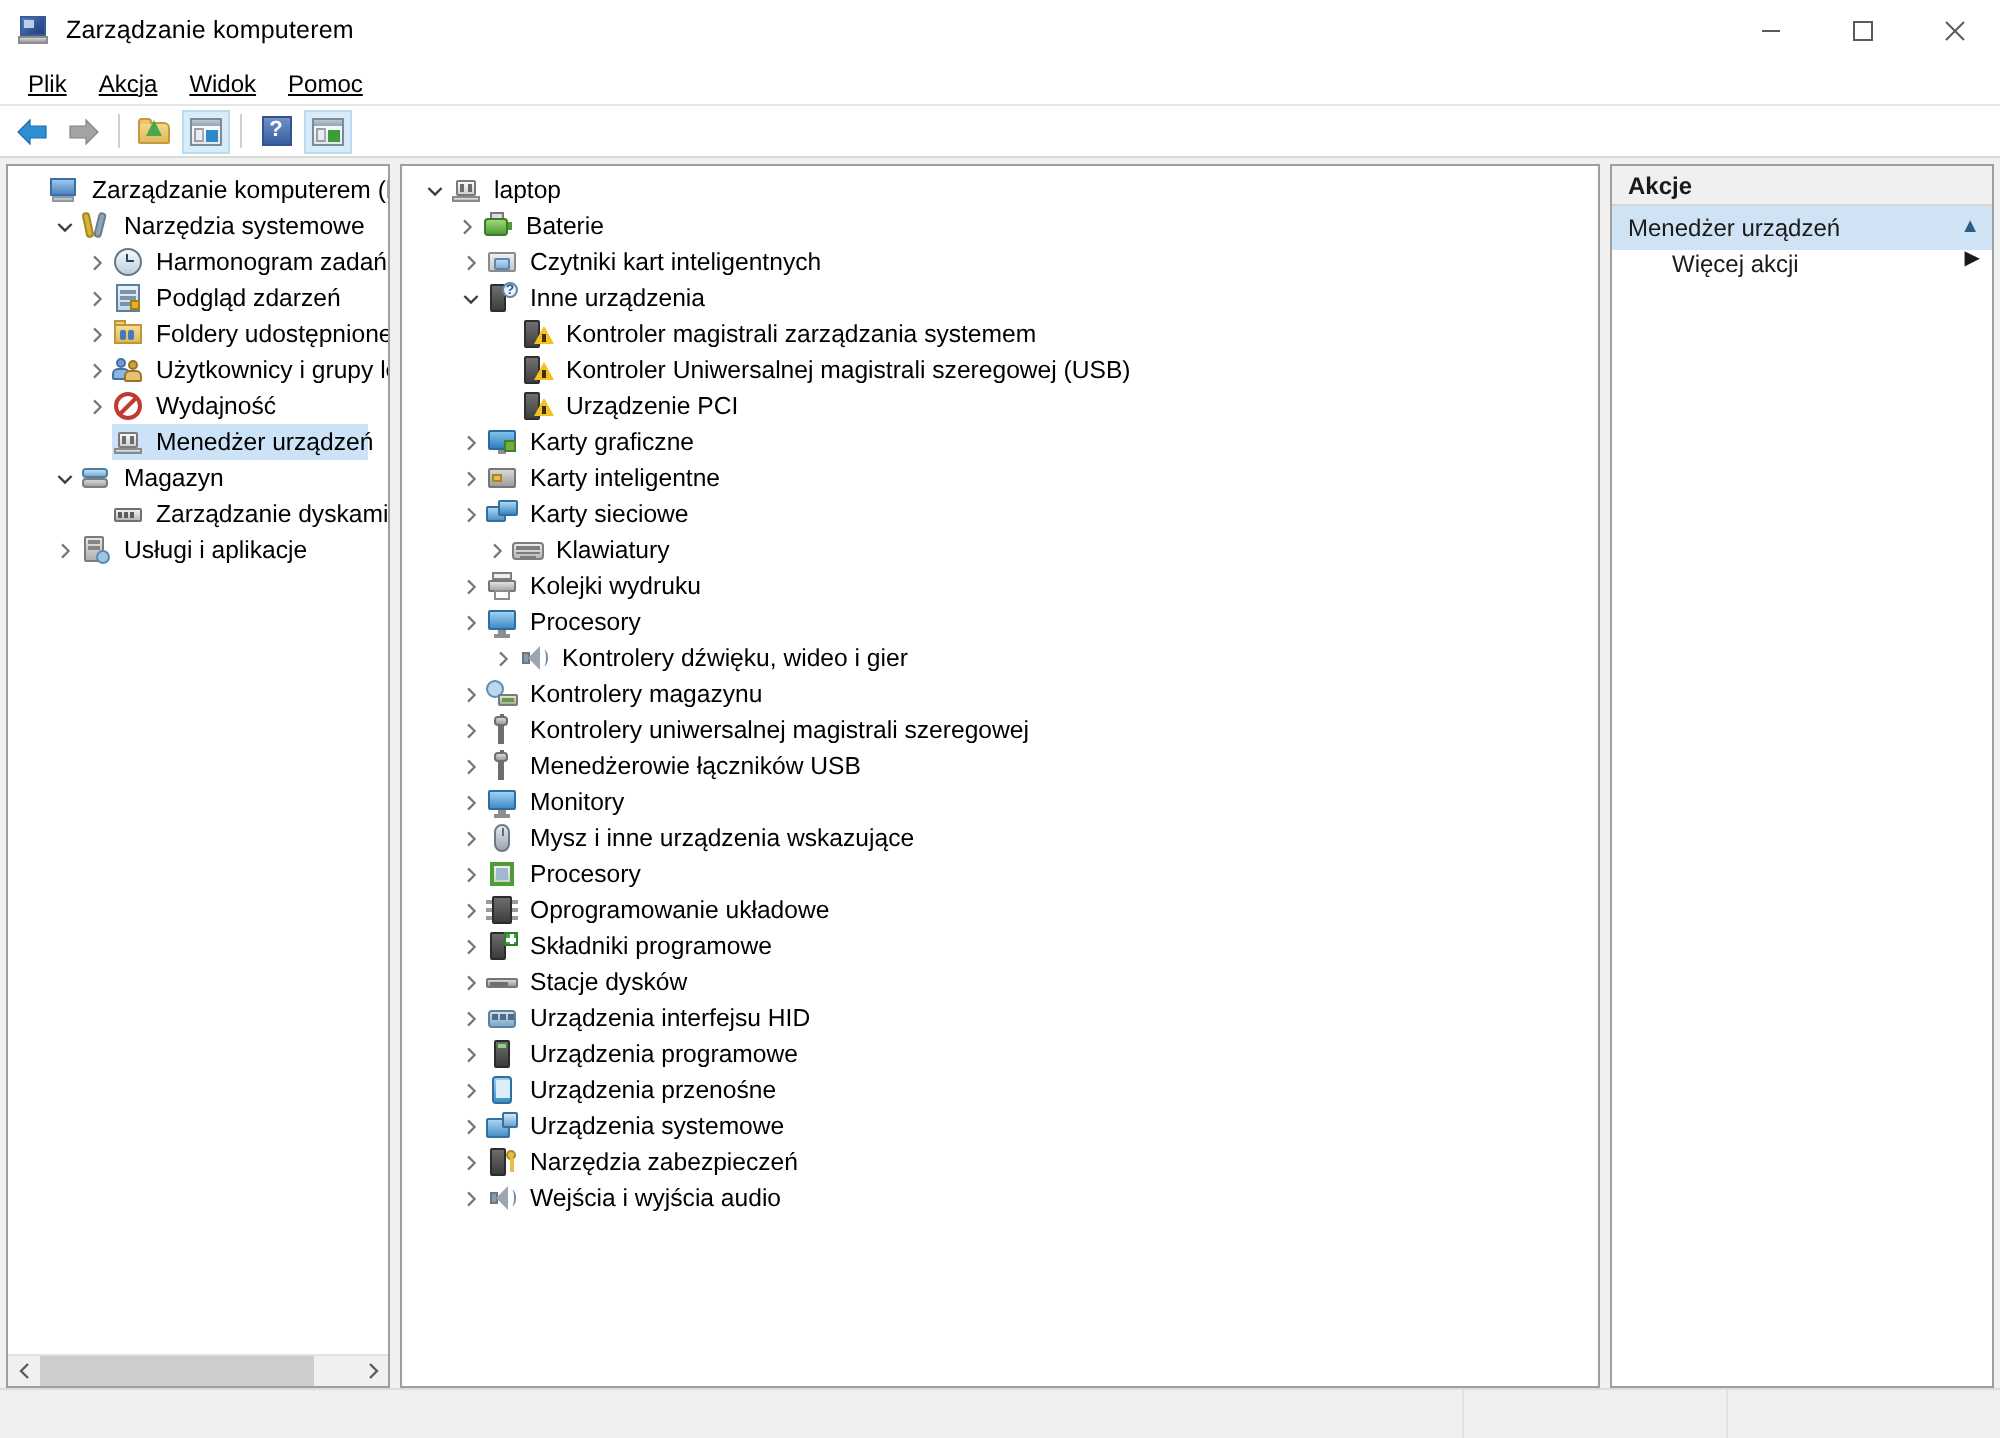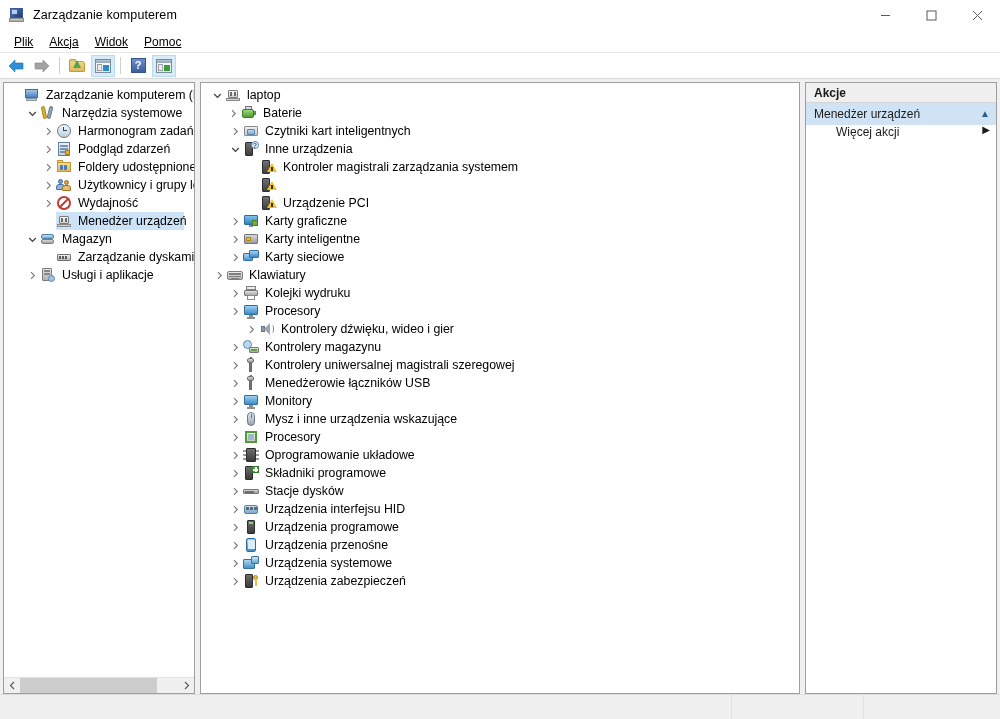--- a/index.html
+++ b/index.html
@@ -844,20 +844,21 @@
             </span>
             <span class="txt">Kontroler magistrali zarządzania systemem</span>
           </div>
           <div class="row" style="padding-left:44px">
             <span class="expander"></span>
             <span class="ico ic-warn">
               <span class="i t"></span>
               <span class="i tri"></span>
               <span class="i ex"></span>
             </span>
+            <span class="txt">Kontroler Uniwersalnej magistrali szeregowej (USB)</span>
           </div>
           <div class="row" style="padding-left:44px">
             <span class="expander"></span>
             <span class="ico ic-warn">
               <span class="i t"></span>
               <span class="i tri"></span>
               <span class="i ex"></span>
             </span>
             <span class="txt">Urządzenie PCI</span>
           </div>
@@ -891,21 +892,21 @@
               <svg width="7" height="9" viewBox="0 0 7 9">
                 <path d="M2 1.2 L5.3 4.5 L2 7.8" fill="none" stroke="#767676" stroke-width="1.1"></path>
               </svg>
             </span>
             <span class="ico ic-net">
               <span class="i s1"></span>
               <span class="i s2"></span>
             </span>
             <span class="txt">Karty sieciowe</span>
           </div>
-          <div class="row" style="padding-left:10px">
+          <div class="row" style="padding-left:39px">
             <span class="expander">
               <svg width="7" height="9" viewBox="0 0 7 9">
                 <path d="M2 1.2 L5.3 4.5 L2 7.8" fill="none" stroke="#767676" stroke-width="1.1"></path>
               </svg>
             </span>
             <span class="ico ic-kb">
               <span class="i b"></span>
               <span class="i k1"></span>
               <span class="i k2"></span>
               <span class="i k3"></span>
@@ -1124,21 +1125,34 @@
             <span class="expander">
               <svg width="7" height="9" viewBox="0 0 7 9">
                 <path d="M2 1.2 L5.3 4.5 L2 7.8" fill="none" stroke="#767676" stroke-width="1.1"></path>
               </svg>
             </span>
             <span class="ico ic-sec">
               <span class="i t"></span>
               <span class="i kh"></span>
               <span class="i ks"></span>
             </span>
-            <span class="txt">Urządzenia zabezpieczeń</span>
+            <span class="txt">Narzędzia zabezpieczeń</span>
+          </div>
+          <div class="row" style="padding-left:26px">
+            <span class="expander">
+              <svg width="7" height="9" viewBox="0 0 7 9">
+                <path d="M2 1.2 L5.3 4.5 L2 7.8" fill="none" stroke="#767676" stroke-width="1.1"></path>
+              </svg>
+            </span>
+            <span class="ico ic-snd">
+              <span class="i sp"></span>
+              <span class="i cone"></span>
+              <span class="i w"></span>
+            </span>
+            <span class="txt">Wejścia i wyjścia audio</span>
           </div>
         </div>
     </div>
 
     <div class="pane pane-right">
       <div class="actions-header">Akcje</div>
       <div class="actions-title-row">
         <span class="lbl">Menedżer urządzeń</span>
         <span class="caret-up">▲</span>
       </div>

